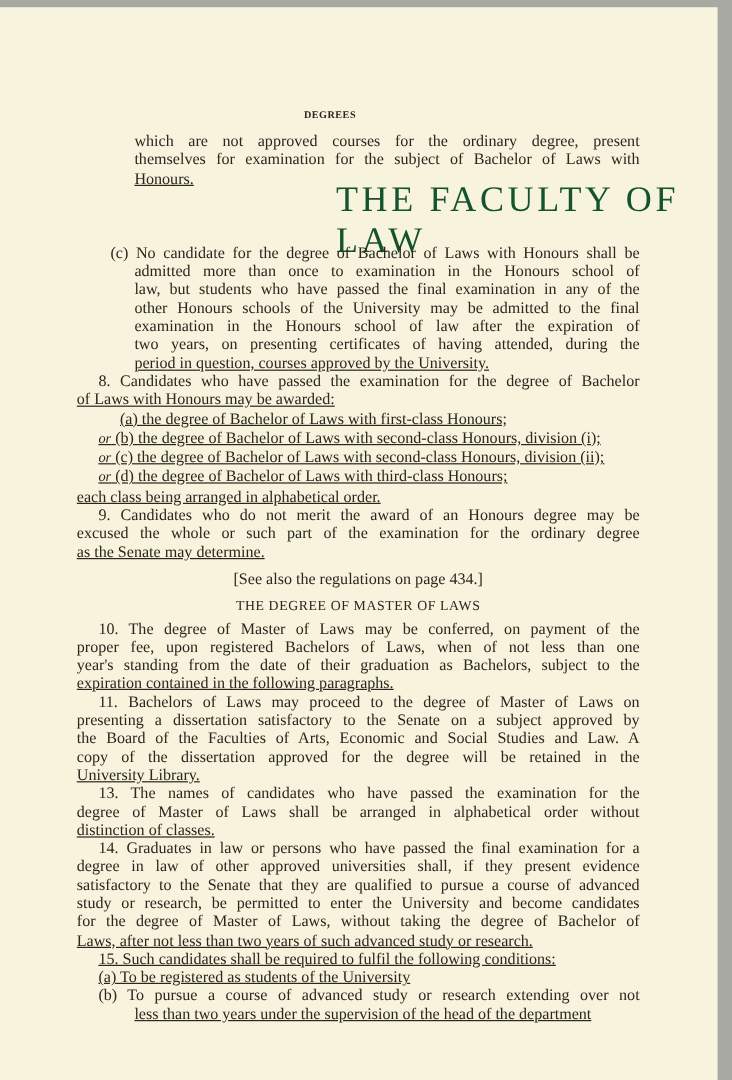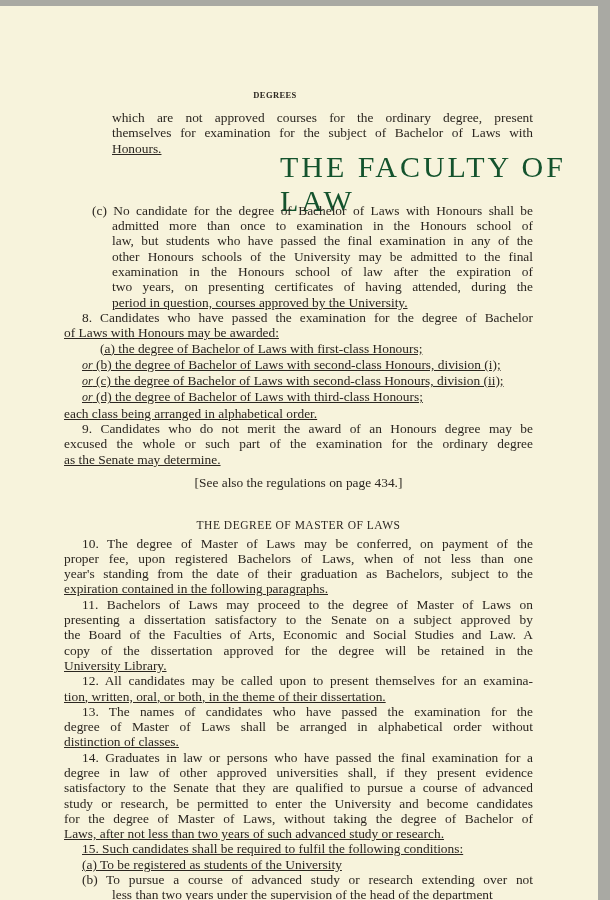--- a/index.html
+++ b/index.html
@@ -27,21 +27,21 @@
     .line { display: block; white-space: nowrap; text-align: justify; text-align-last: justify; }
     .line.last { text-align-last: left; text-decoration: underline; }
     .line.center { text-align: center; text-align-last: center; }
     .ind1 { padding-left: 48px; }
     .ind3 { padding-left: 28px; margin-top: 47px; }
     .ind4 { padding-left: 18px; }
     .ind6 { padding-left: 36px; }
     .or { font-style: italic; font-size: 12px; }
     .heading {
       font-size: 11.5px; letter-spacing: 0.5px; text-align: center;
-      margin: 28px 0 2px 0;
+      margin: 8px 0 2px 0;
     }
     .gap { height: 8px; }
     .folio {
       position: absolute; left: 77px; top: 895px;
       font-size: 13px;
       margin-left: 12px;
     }
     .ghost {
       position: absolute; left: 280px; top: 144px;
       font-size: 30px; color: #14532d; letter-spacing: 3px;
@@ -93,24 +93,20 @@
       <span class="line last">expiration contained in the following paragraphs.</span>
     </div>
     <div>
       <span class="line ind4">11. Bachelors of Laws may proceed to the degree of Master of Laws on</span>
       <span class="line">presenting a dissertation satisfactory to the Senate on a subject approved by</span>
       <span class="line">the Board of the Faculties of Arts, Economic and Social Studies and Law. A</span>
       <span class="line">copy of the dissertation approved for the degree will be retained in the</span>
       <span class="line last">University Library.</span>
     </div>
     <div>
-      <span class="line ind4">12. All candidates may be called upon to present themselves for an examina-</span>
-      <span class="line last">tion, written, oral, or both, in the theme of their dissertation.</span>
-    </div>
-    <div>
       <span class="line ind4">13. The names of candidates who have passed the examination for the</span>
       <span class="line">degree of Master of Laws shall be arranged in alphabetical order without</span>
       <span class="line last">distinction of classes.</span>
     </div>
     <div>
       <span class="line ind4">14. Graduates in law or persons who have passed the final examination for a</span>
       <span class="line">degree in law of other approved universities shall, if they present evidence</span>
       <span class="line">satisfactory to the Senate that they are qualified to pursue a course of advanced</span>
       <span class="line">study or research, be permitted to enter the University and become candidates</span>
       <span class="line">for the degree of Master of Laws, without taking the degree of Bachelor of</span>

